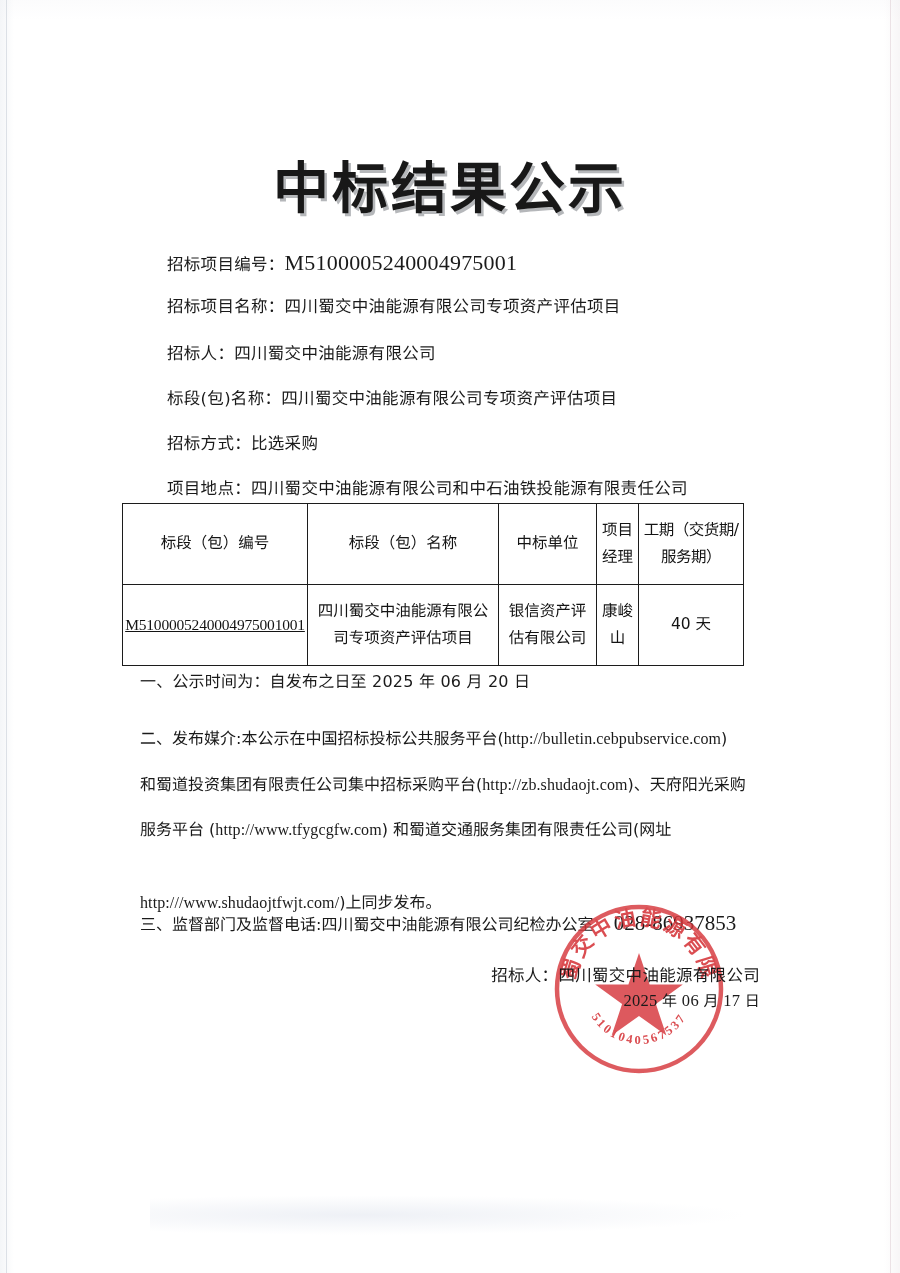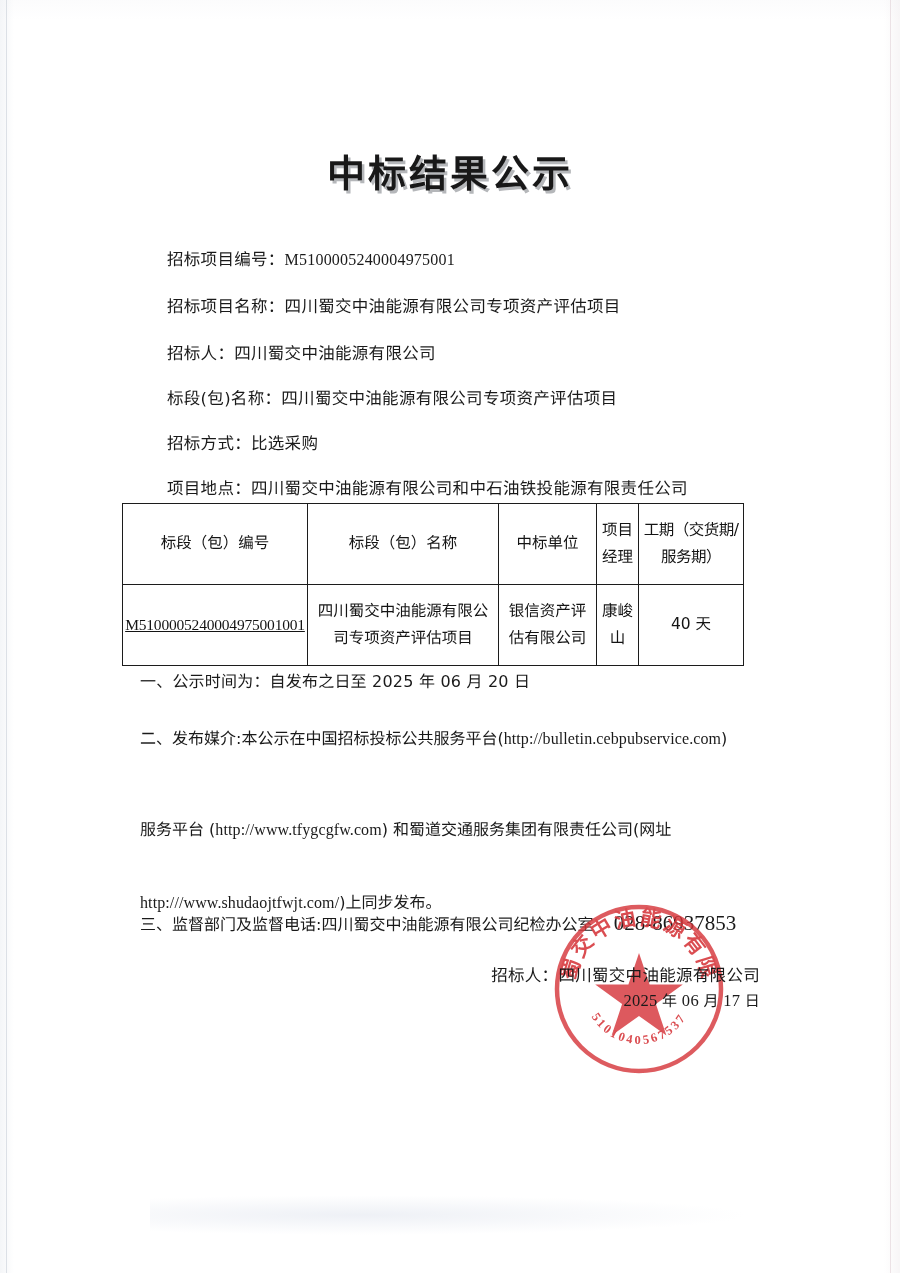--- a/index.html
+++ b/index.html
@@ -63,21 +63,21 @@
   }
 
   
   .doc-title {
     position: absolute;
     left: 0;
     top: 143px;
     width: 900px;
     text-align: center;
     font-family: "DejaVu Sans", "Liberation Sans", sans-serif;
-    font-size: 38px;
+    font-size: 56px;
     font-weight: bold;
     letter-spacing: 3px;
     color: #181818;
     text-shadow: 2.5px 2.5px 0 rgba(120,124,130,0.55);
     white-space: nowrap;
   }
 
   
   .field-line {
     position: absolute;
@@ -92,21 +92,21 @@
     font-weight: normal;
     letter-spacing: 0.3px;
   }
   .field-value {
     font-family: "DejaVu Sans", "Liberation Sans", sans-serif;
     letter-spacing: 0.3px;
   }
   .field-value.mono {
     font-family: "Liberation Serif", "DejaVu Serif", serif;
     letter-spacing: 0.2px;
-    font-size: 16px;
+    font-size: 22px;
   }
 
   #field-0 { top: 250px; }
   #field-1 { top: 297px; }
   #field-2 { top: 344px; }
   #field-3 { top: 389px; }
   #field-4 { top: 434px; }
   #field-5 { top: 479px; }
 
   
@@ -287,20 +287,23 @@
         <td>40 天</td>
       </tr>
     </tbody>
   </table>
 
   <div class="para" id="para-1">一、公示时间为：自发布之日至 2025 年 06 月 20 日</div>
 
   <div class="para" id="para-2a">
     <span>二、发布媒介:本公示在中国招标投标公共服务平台(</span><span class="url">http://bulletin.cebpubservice.com</span><span>)</span>
   </div>
+  <div class="para" id="para-2b">
+    <span>和蜀道投资集团有限责任公司集中招标采购平台(</span><span class="url">http://zb.shudaojt.com</span><span>)、天府阳光采购</span>
+  </div>
   <div class="para" id="para-2c">
     <span>服务平台 (</span><span class="url">http://www.tfygcgfw.com</span><span>) 和蜀道交通服务集团有限责任公司(网址</span>
   </div>
   <div class="para" id="para-2d">
     <span class="url">http:///www.shudaojtfwjt.com/</span><span>)上同步发布。</span>
   </div>
 
   <div class="para" id="para-3">
     <span>三、监督部门及监督电话:四川蜀交中油能源有限公司纪检办公室</span>&nbsp;&nbsp;&nbsp;&nbsp;<span class="num">028-86937853</span>
   </div>

